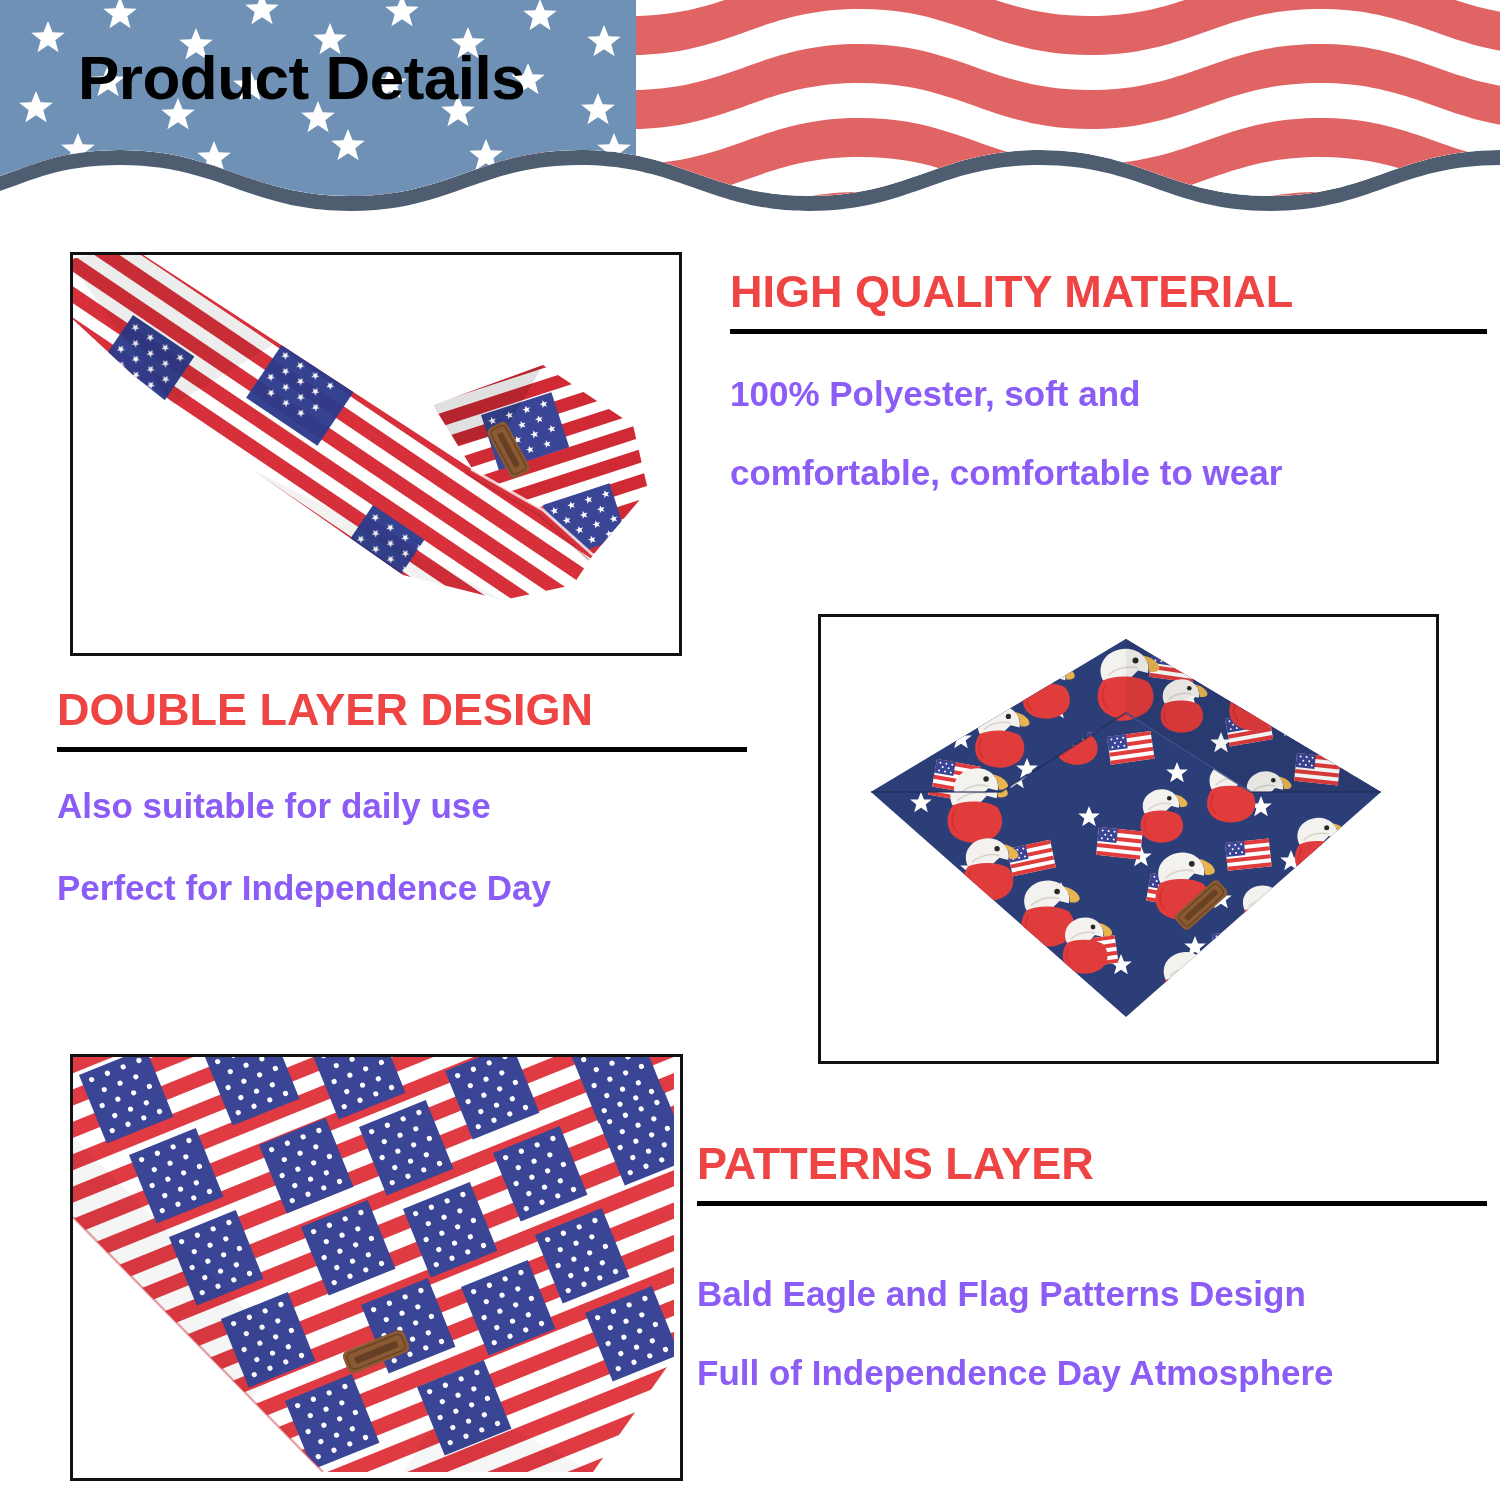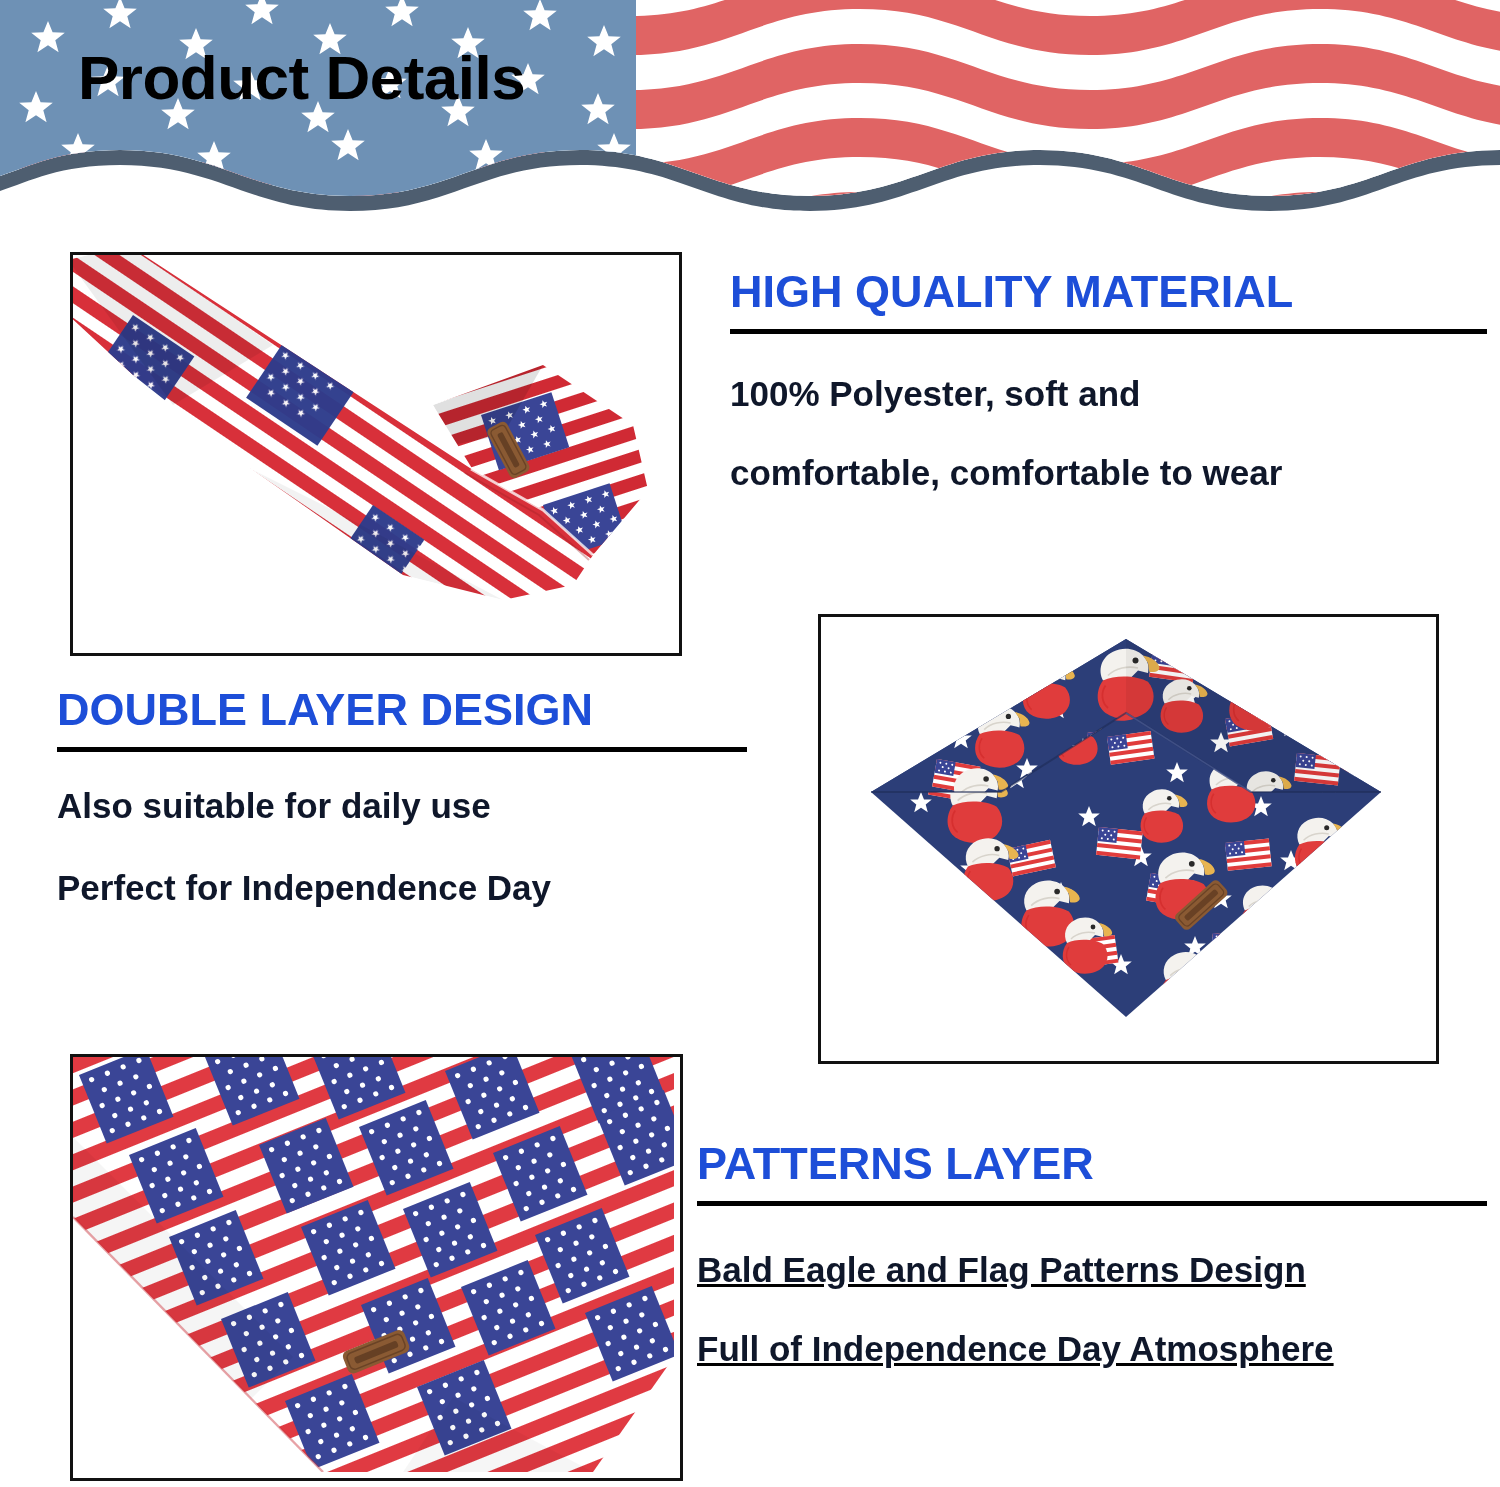--- a/index.html
+++ b/index.html
@@ -29,44 +29,44 @@
   .frame-inner{position:absolute;inset:0;overflow:hidden;background:#fff;}
 
   #frame-folded{left:70px;top:252px;width:606px;height:398px;}
   #frame-eagle{left:818px;top:614px;width:615px;height:444px;}
   #frame-flat{left:70px;top:1054px;width:607px;height:421px;}
 
   
   .block{position:absolute;}
   .block h2{
     margin:0;padding:0;
-    font-size:45px;font-weight:bold;color:#1d4ed8;
+    font-size:45px;font-weight:bold;color:#ef4444;
     letter-spacing:0px;line-height:1.05;
     white-space:nowrap;
     font-family:"Liberation Sans", sans-serif;
   }
   .rule{height:5px;background:#000;margin-top:14px;}
   .lines{margin-top:26px;}
   .lines p{
     margin:0 0 34px 0;padding:0;
-    font-size:35px;font-weight:bold;color:#0f172a;
+    font-size:35px;font-weight:bold;color:#8b5cf6;
     line-height:1.12;white-space:nowrap;
     font-family:"Liberation Sans", sans-serif;
   }
   .lines p:last-child{margin-bottom:0;}
 
   #block-material{left:730px;top:268px;width:757px;}
   #block-double{left:57px;top:686px;width:690px;}
   #block-patterns{left:697px;top:1140px;width:790px;}
 
   #block-material .lines{margin-top:40px;}
   #block-material .lines p{margin-bottom:40px;}
   #block-double .lines{margin-top:34px;}
   #block-double .lines p{margin-bottom:43px;}
-  #block-patterns .lines{margin-top:44px;text-decoration:underline;}
+  #block-patterns .lines{margin-top:68px;}
   #block-patterns .lines p{margin-bottom:40px;}
 
   .leather-tag{fill:#8a5a33;}
 </style>
 </head>
 <body>
 
 <div class="page">
 
   <div class="header">

